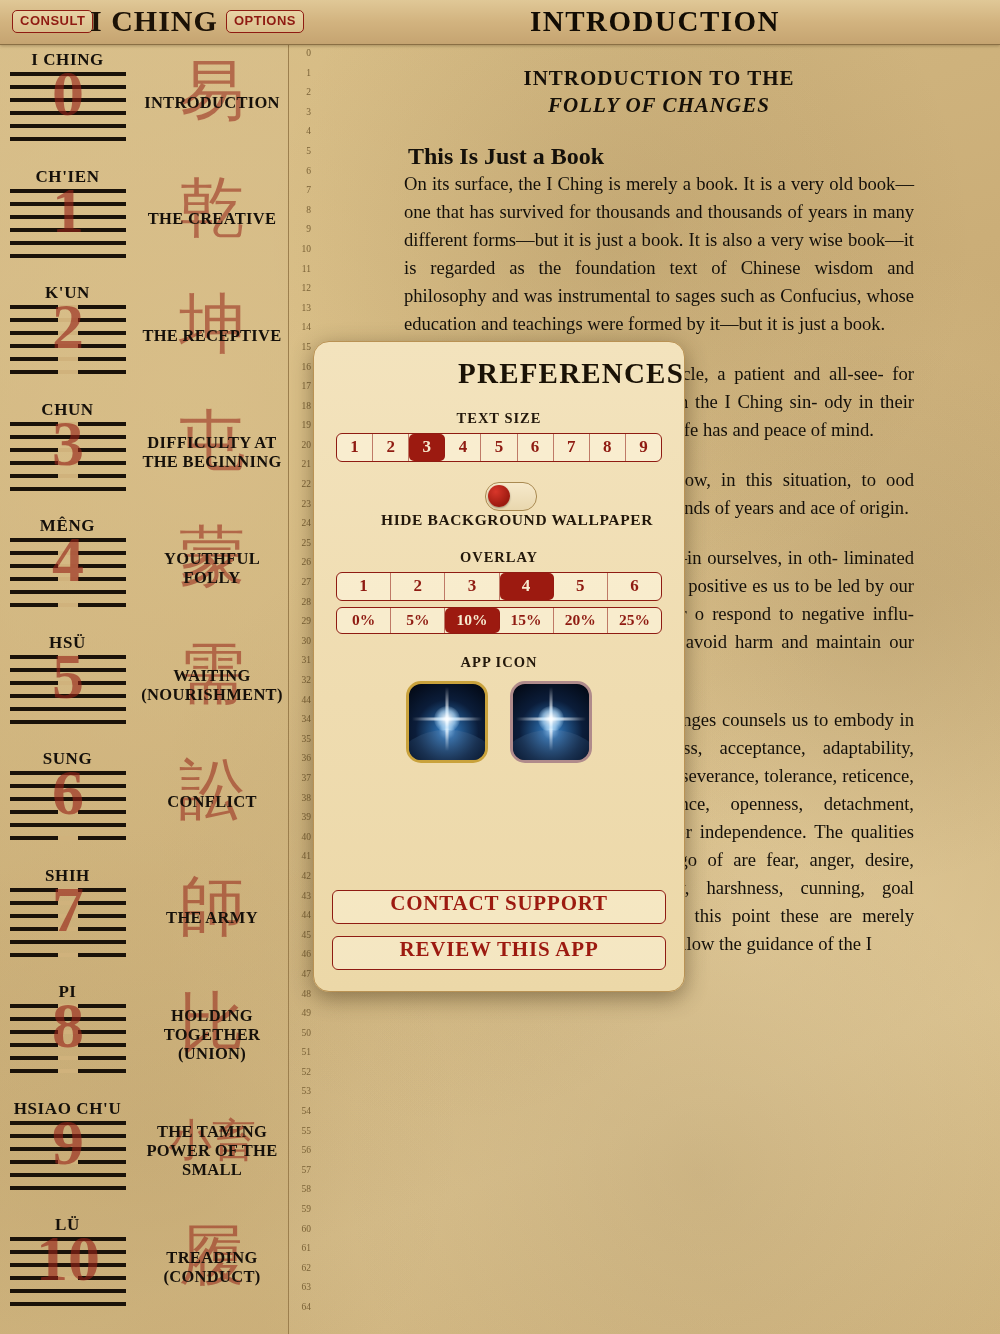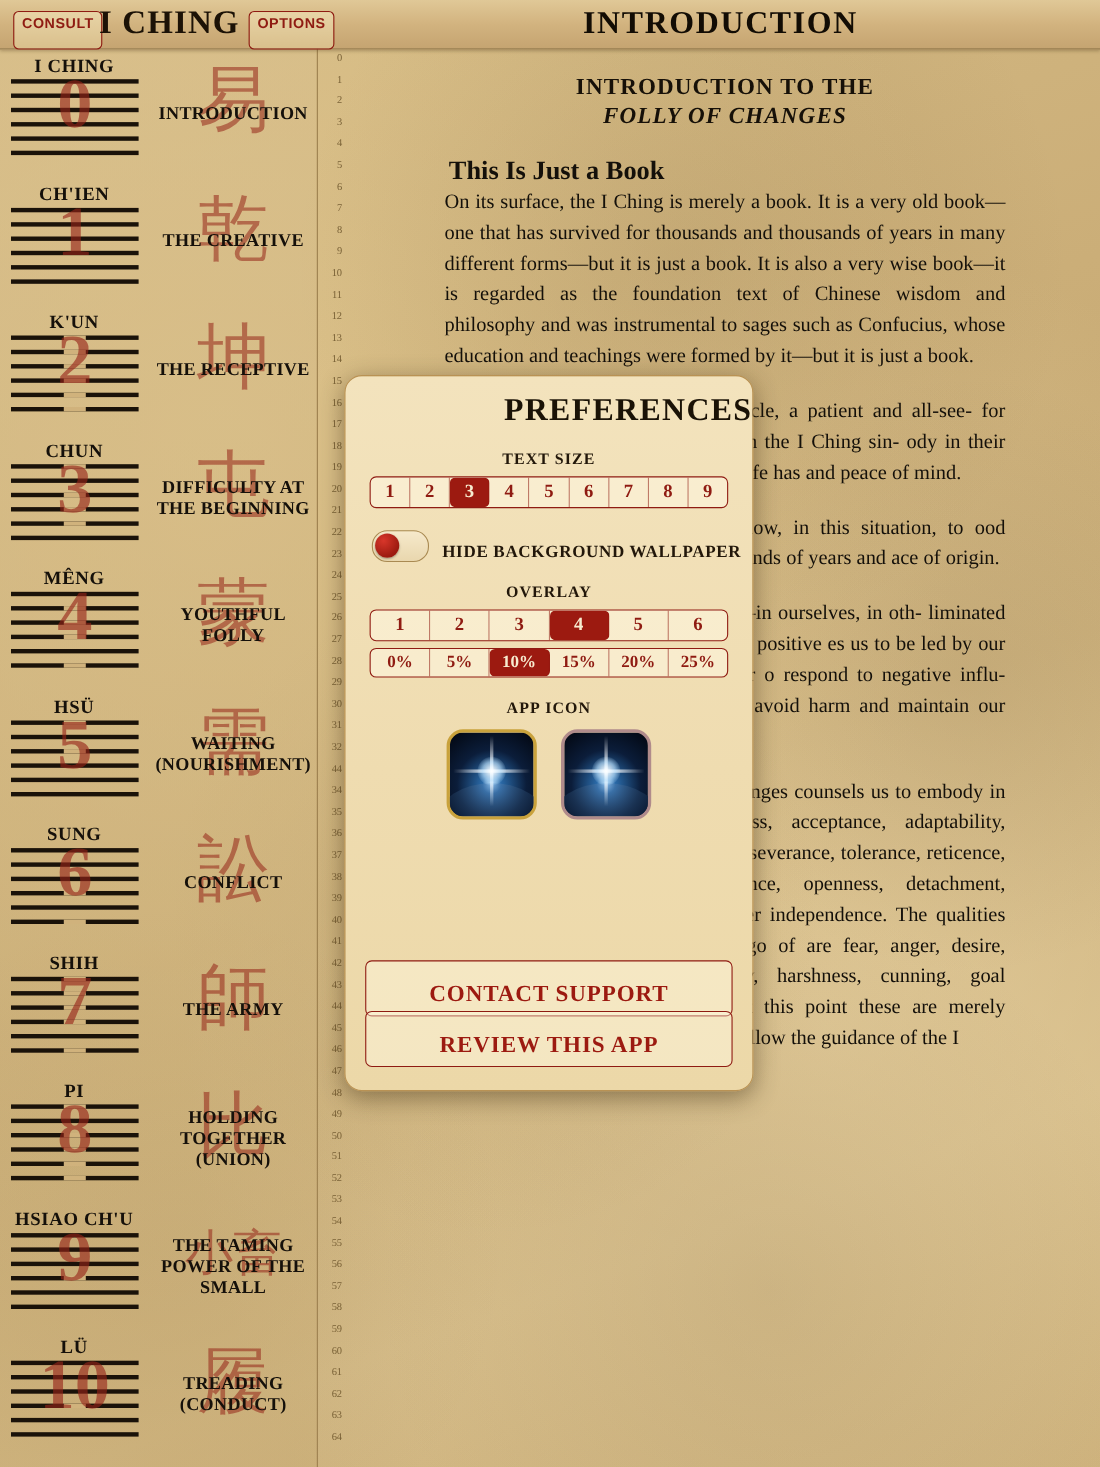--- a/index.html
+++ b/index.html
@@ -49,21 +49,21 @@
     position: absolute;
     top: 10px;
     border: 1.5px solid #8f1b12;
     border-radius: 5px;
     background: linear-gradient(180deg, #e8d4a6 0%, #d9bf8c 100%);
     color: #8f1b12;
     font-family: "Liberation Sans", sans-serif;
     font-weight: bold;
     font-size: 13px;
     letter-spacing: 0.5px;
-    padding: 3px 7px 16px 7px;
+    padding: 3px 7px 4px 7px;
     line-height: 14px;
   }
   #consult-btn { left: 12px; }
   #options-btn { left: 226px; }
   #app-title {
     position: absolute;
     left: 90px; top: 4px;
     font-family: "Liberation Serif", serif;
     font-weight: bold;
     font-size: 30px;
@@ -273,22 +273,23 @@
   .seg .cell:last-child { border-right: none; }
   .seg .cell.sel {
     background: #9c1a10;
     color: #f7ecd0;
   }
   .seg.opacity .cell { font-size: 15.5px; }
   .seg.rounded-sel .cell.sel { border-radius: 5px; }
 
   .toggle-row {
     display: flex;
-    align-items: flex-end;
+    align-items: center;
     margin: 20px 0 0 24px;
+    flex-direction: column;
   }
   .switch {
     width: 50px; height: 27px;
     border-radius: 14px;
     background: linear-gradient(180deg, #f6e9cb 0%, #e9d7ae 100%);
     border: 1.5px solid #a98a52;
     position: relative;
   }
   .switch .knob {
     position: absolute;
@@ -351,21 +352,21 @@
     margin: 16px 18px 0 18px;
     border: 1.5px solid #8f1b12;
     border-radius: 6px;
     background: rgba(255,248,225,0.45);
     text-align: center;
     font-family: "Liberation Serif", serif;
     font-weight: bold;
     font-size: 21px;
     letter-spacing: 0.8px;
     color: #9c1a10;
-    padding: 17px 0 7px 0;
+    padding: 0 0 7px 0;
   }
   #contact-btn { position: absolute; left: 0; right: 0; bottom: 67px; }
   #review-btn { position: absolute; left: 0; right: 0; bottom: 21px; }
 </style>
 </head>
 <body>
 
 <div id="app">
 
   <div id="topbar">

